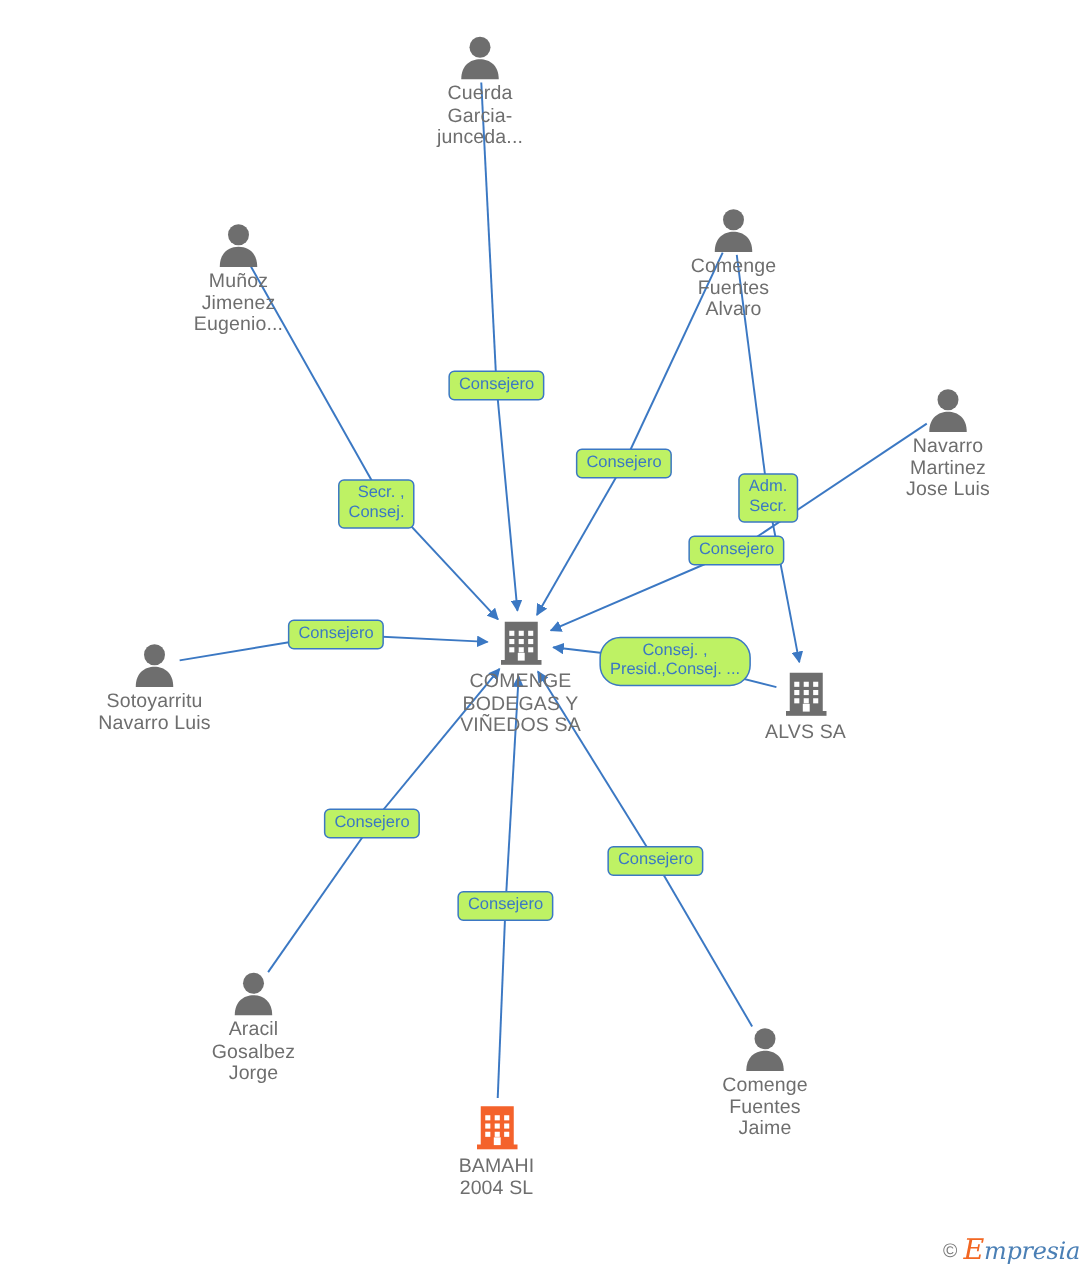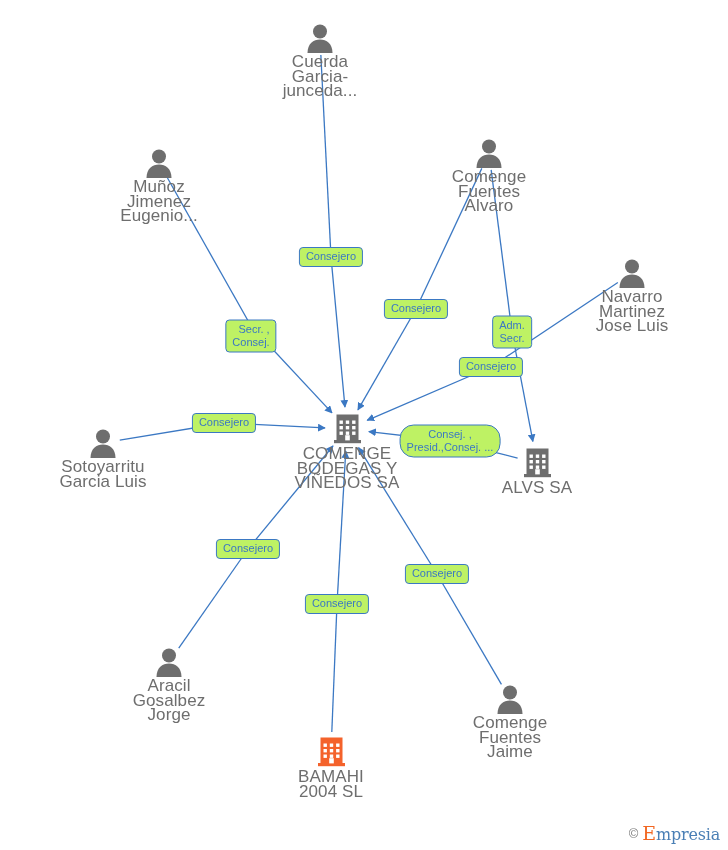--- a/index.html
+++ b/index.html
@@ -30,21 +30,21 @@
     width: 130px;
     text-align: center;
     transform: translateX(-65px);
   }
   .node .glyph {
     display: block;
     line-height: 0;
   }
   .node .label {
     display: block;
-    font-size: 17px;
+    font-size: 13px;
     line-height: 14.5px;
     color: #6e6e6e;
     letter-spacing: 0.1px;
     white-space: pre-line;
   }
   .node.person .label { margin-top: 2px; }
   .node.company .label { margin-top: 1px; }
 
   .edge-label {
     position: absolute;
@@ -70,20 +70,21 @@
     gap: 4px;
     font-size: 15px;
     color: #6e6e6e;
   }
   .watermark .copy {
     font-size: 13px;
     color: #7a7a7a;
   }
   .watermark .brand {
     font-family: "DejaVu Serif", serif;
+    font-style: italic;
     font-size: 16px;
     color: #4a7fb5;
     letter-spacing: -0.2px;
   }
   .watermark .brand .cap {
     color: #f26722;
     font-size: 19px;
   }
 </style>
 </head>
@@ -157,21 +158,21 @@
         <span class="label">Navarro
 Martinez
 Jose Luis</span>
       </div>
       <div class="node person" style="left: 103px; top: 428px;">
         <span class="glyph"><svg width="32" height="30" viewBox="0 0 32 30">
             <circle cx="16" cy="8.5" r="7" fill="#6e6e6e"></circle>
             <path d="M3.5 30 C3.5 20.5 9.5 16.5 16 16.5 C22.5 16.5 28.5 20.5 28.5 30 Z" fill="#6e6e6e"></path>
           </svg></span>
         <span class="label">Sotoyarritu
-Garcia Luis</span>
+Navarro Luis</span>
       </div>
       <div class="node person" style="left: 169px; top: 647px;">
         <span class="glyph"><svg width="32" height="30" viewBox="0 0 32 30">
             <circle cx="16" cy="8.5" r="7" fill="#6e6e6e"></circle>
             <path d="M3.5 30 C3.5 20.5 9.5 16.5 16 16.5 C22.5 16.5 28.5 20.5 28.5 30 Z" fill="#6e6e6e"></path>
           </svg></span>
         <span class="label">Aracil
 Gosalbez
 Jorge</span>
       </div>

